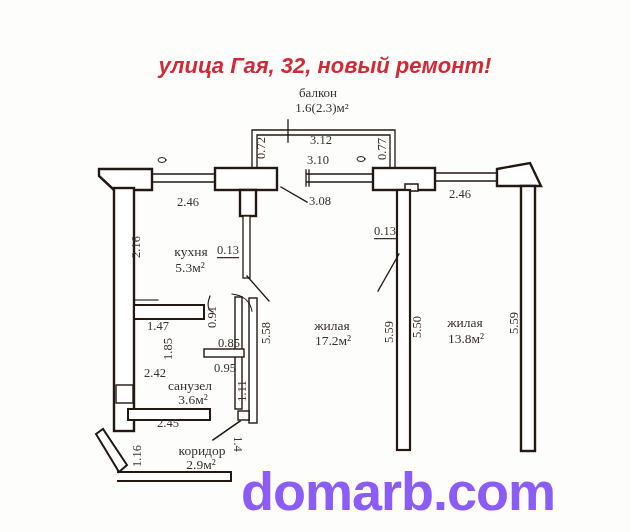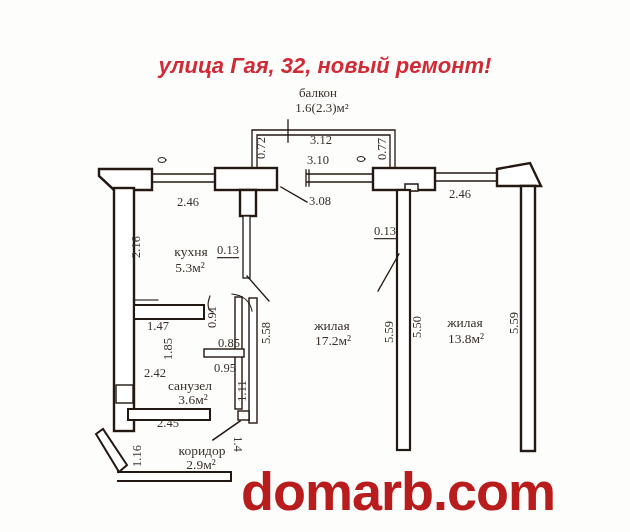--- a/index.html
+++ b/index.html
@@ -112,13 +112,13 @@
       <text x="465" y="322" text-anchor="middle" dominant-baseline="central" font-size="13.5" fill="#39302a">жилая</text>
       <text x="466" y="338" text-anchor="middle" dominant-baseline="central" font-size="13.5" fill="#39302a">13.8м²</text>
       <text x="514" y="323" text-anchor="middle" dominant-baseline="central" font-size="12.5" fill="#39302a" transform="rotate(-90 514 323)">5.59</text>
       <text x="137" y="456" text-anchor="middle" dominant-baseline="central" font-size="12.5" fill="#39302a" transform="rotate(-90 137 456)">1.16</text>
       <text x="202" y="450" text-anchor="middle" dominant-baseline="central" font-size="13.5" fill="#39302a">коридор</text>
       <text x="201" y="464" text-anchor="middle" dominant-baseline="central" font-size="13.5" fill="#39302a">2.9м²</text>
       <text x="238" y="444" text-anchor="middle" dominant-baseline="central" font-size="12.5" fill="#39302a" transform="rotate(90 238 444)">1.4</text>
     </g>
 </svg>
 
-<div class="watermark" style="color: #b91c1c;">domarb.com</div>
+<div class="watermark" style="color: #8b5cf6;">domarb.com</div>
 
 </body></html>

